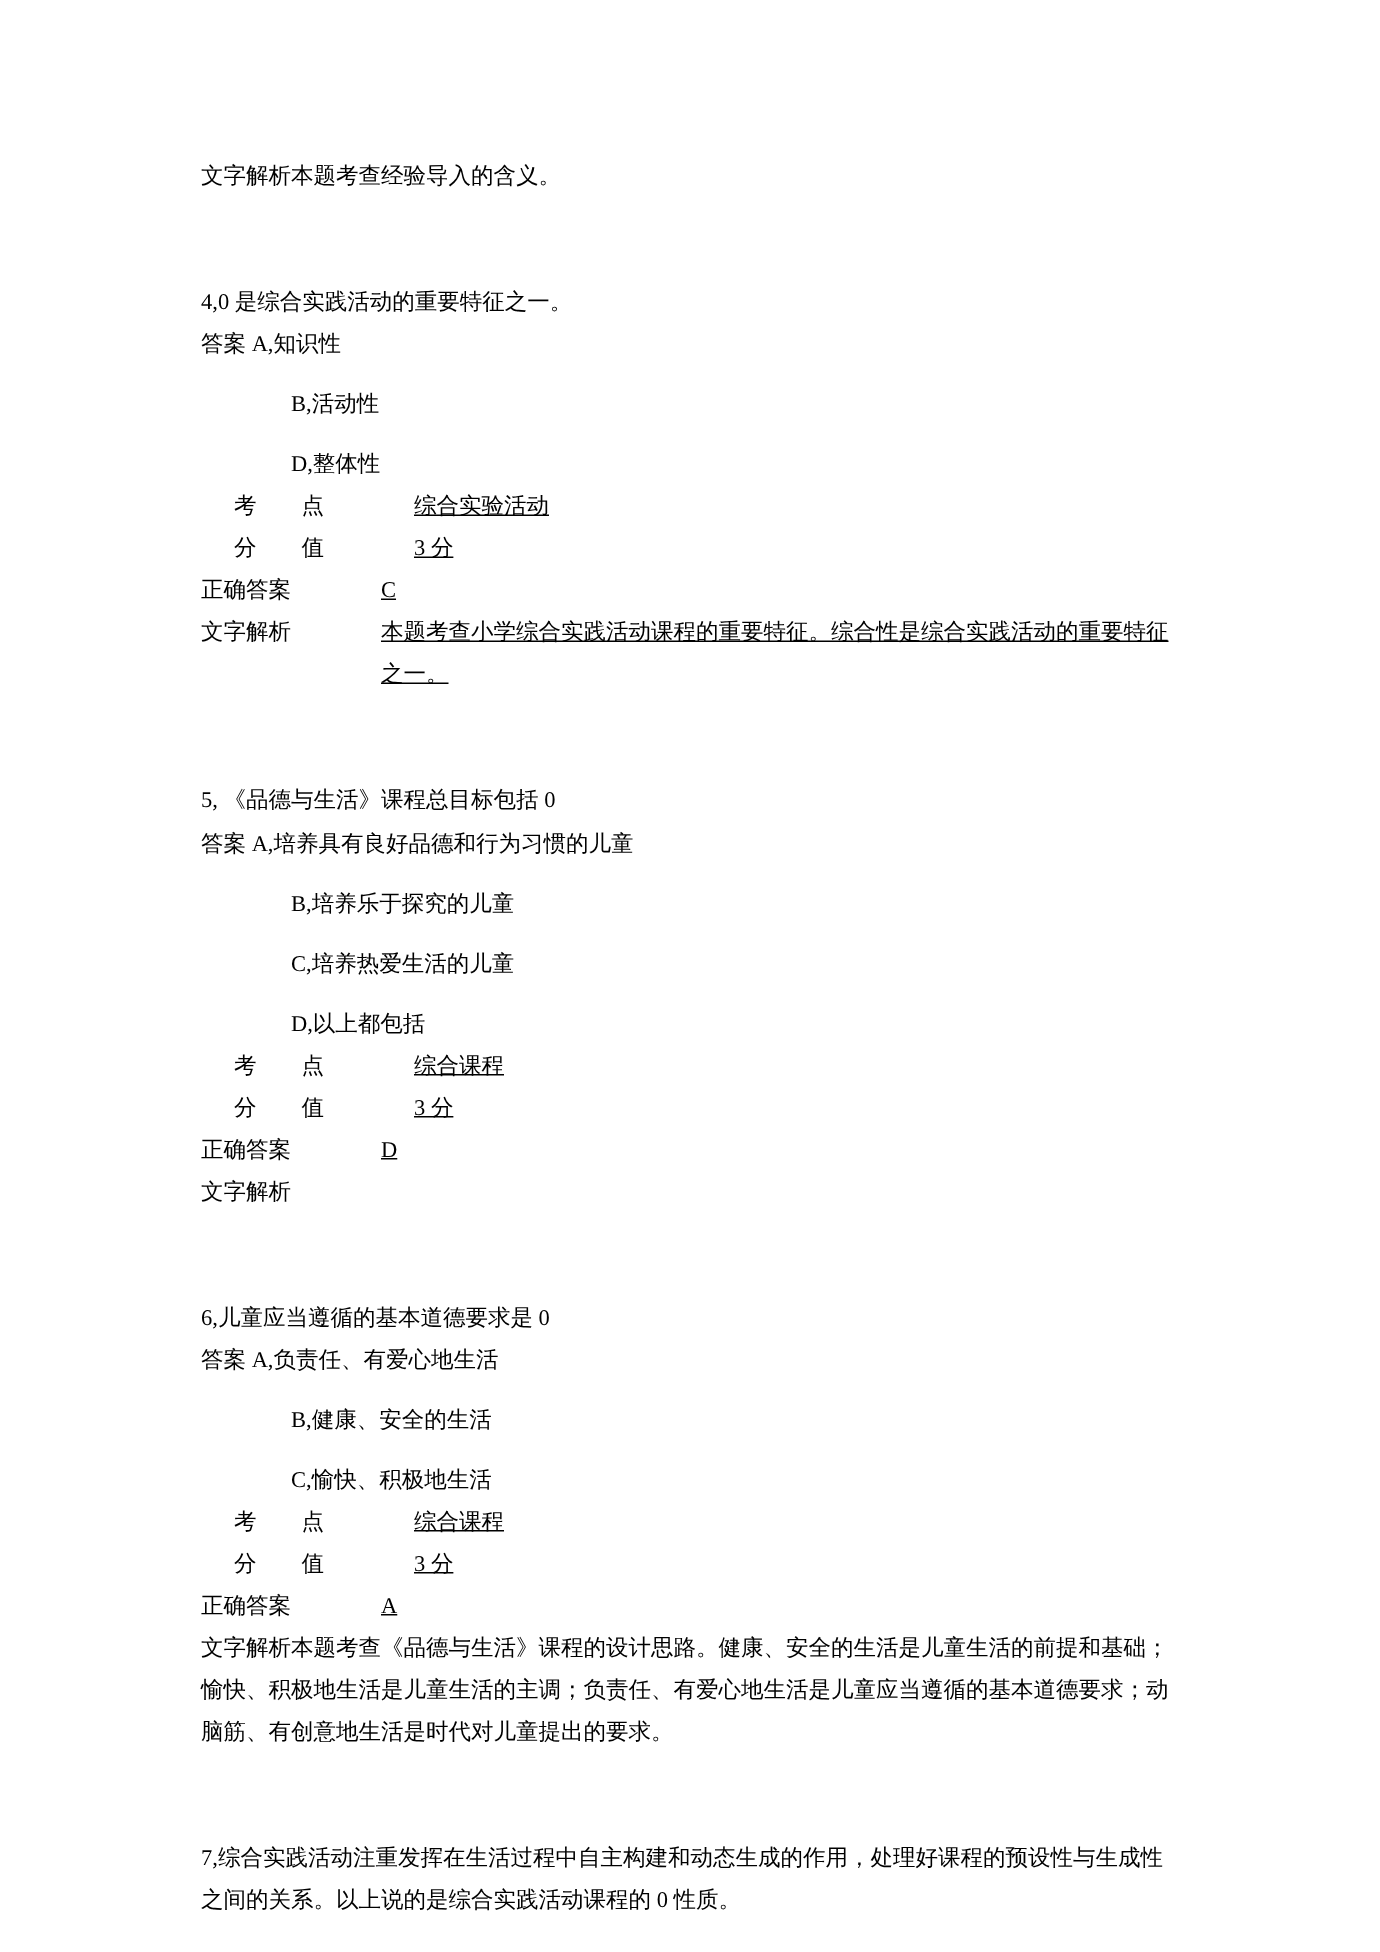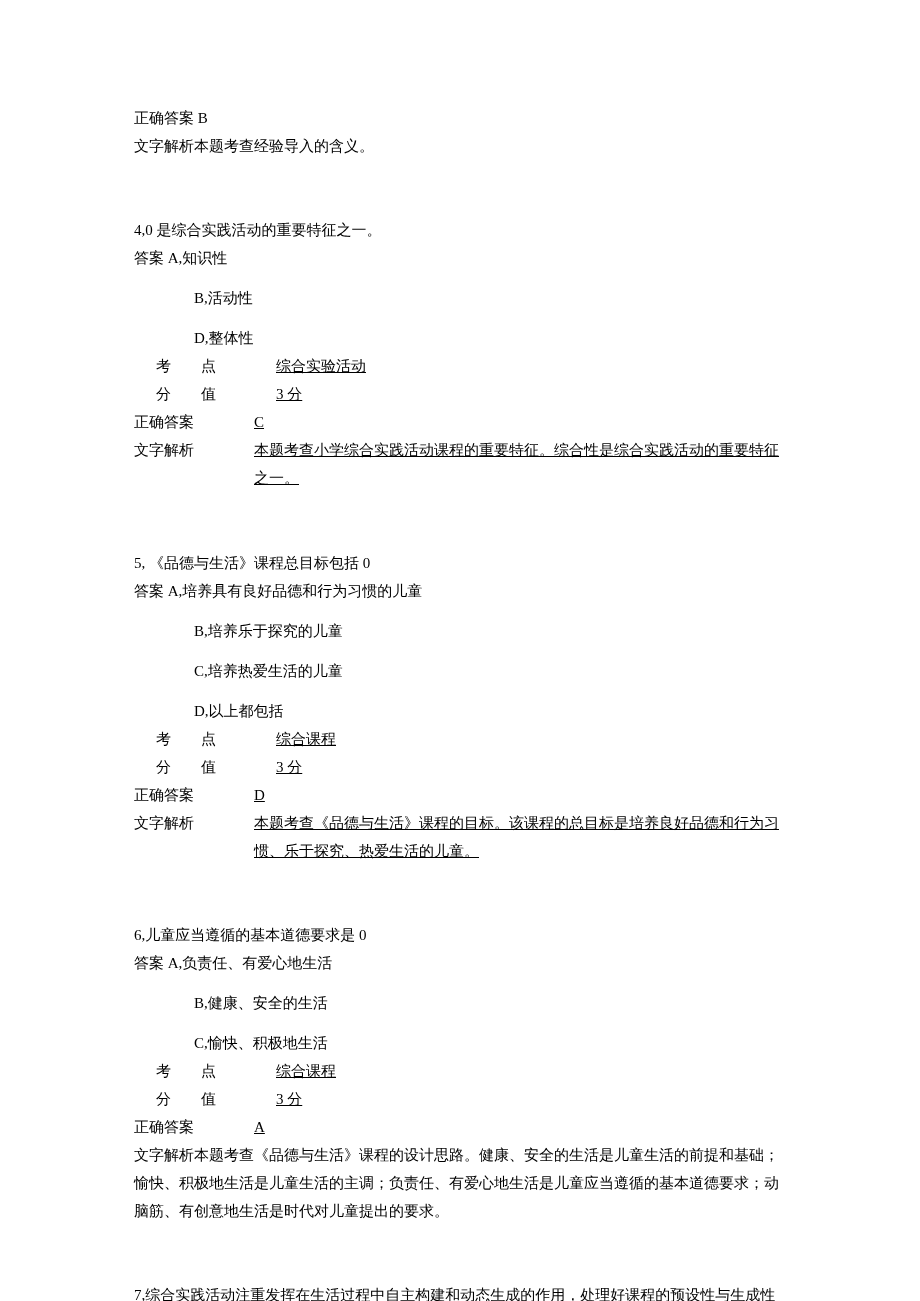--- a/index.html
+++ b/index.html
@@ -46,21 +46,20 @@
     flex: 1 1 auto;
     text-decoration: underline;
   }
 </style>
 </head>
 <body>
 
 <div class="page">
 
   <div class="block">
-    <div class="line"><span>正确答案</span> <span>B</span></div>
     <div class="line"><span>文字解析</span><span>本题考查经验导入的含义。</span></div>
   </div>
 
   <div class="block">
     <div class="line">4,0 是综合实践活动的重要特征之一。</div>
     <div class="line"><span>答案</span> <span>A,知识性</span></div>
     <div class="line indent">B,活动性</div>
     <div class="line indent">D,整体性</div>
     <div class="row">
       <span class="label-spaced">考点</span>
@@ -93,21 +92,20 @@
     <div class="row">
       <span class="label-spaced">分值</span>
       <span class="value">3 分</span>
     </div>
     <div class="row">
       <span class="label">正确答案</span>
       <span class="value">D</span>
     </div>
     <div class="row">
       <span class="label">文字解析</span>
-      <span class="value">本题考查《品德与生活》课程的目标。该课程的总目标是培养良好品德和行为习惯、乐于探究、热爱生活的儿童。</span>
     </div>
   </div>
 
   <div class="block">
     <div class="line">6,儿童应当遵循的基本道德要求是 0</div>
     <div class="line"><span>答案</span> <span>A,负责任、有爱心地生活</span></div>
     <div class="line indent">B,健康、安全的生活</div>
     <div class="line indent">C,愉快、积极地生活</div>
     <div class="row">
       <span class="label-spaced">考点</span>

